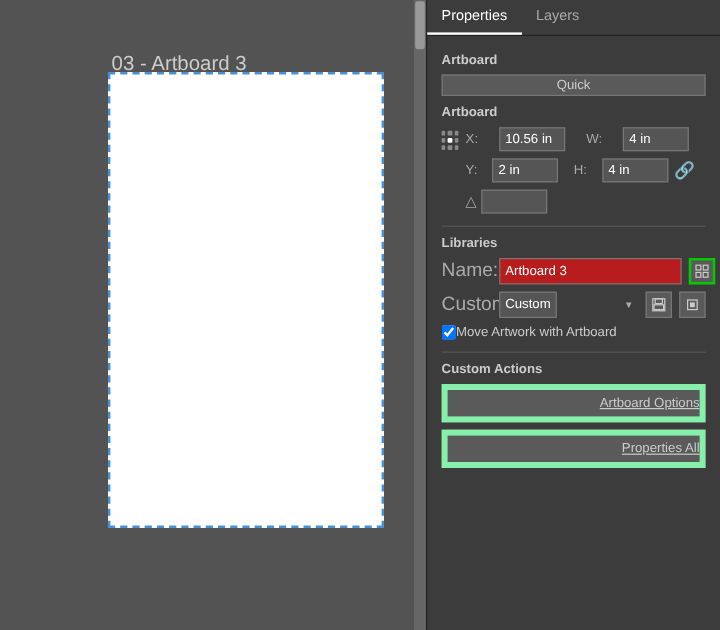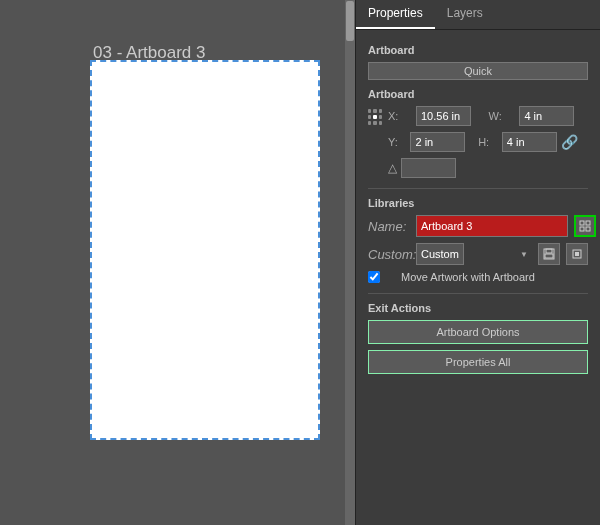--- a/index.html
+++ b/index.html
@@ -217,24 +217,23 @@
     
     .field-row {
       display: flex;
       align-items: center;
       margin-bottom: 6px;
       gap: 6px;
     }
 
     .field-label {
       color: #aaa;
-      font-size: 13px;
+      font-size: 16px;
       width: 42px;
       flex-shrink: 0;
-      font-style: italic;
     }
 
     .field-input {
       background: #b91c1c;
       border: 1px solid #777;
       color: #fff;
       font-size: 11px;
       padding: 2px 4px;
       height: 22px;
       flex: 1;
@@ -283,46 +282,47 @@
       transform: translateY(-50%);
       color: #aaa;
       font-size: 8px;
       pointer-events: none;
     }
 
     
     .checkbox-row {
       display: flex;
       align-items: center;
-      gap: 21px;
+      gap: 0;
       margin-bottom: 10px;
     }
 
     .checkbox-row input[type="checkbox"] {
       width: 12px;
       height: 12px;
       cursor: pointer;
     }
 
     .checkbox-label {
       color: #ccc;
       font-size: 11px;
     }
 
     
     .action-btn {
       width: 100%;
       background: #5a5a5a;
-      border: 1px solid #86efac;
+      border: 5px solid #86efac;
       color: #ccc;
       font-size: 11px;
       padding: 5px 0;
       cursor: pointer;
       margin-bottom: 6px;
-      text-align: center;
+      text-align: right;
+      text-decoration: underline;
     }
   </style>
 </head>
 <body>
 
 <div class="canvas-area">
   <div class="artboard-container">
     <div class="artboard-label">03 - Artboard 3</div>
     <div class="artboard-box"></div>
   </div>
@@ -444,19 +444,19 @@
 
     
     <div class="checkbox-row">
       <input type="checkbox" checked="" style="">
       <span class="checkbox-label">Move Artwork with Artboard</span>
     </div>
 
     <hr class="divider">
 
     
-    <div class="section-label">Exit Actions</div>
+    <div class="section-label">Custom Actions</div>
 
     <button class="action-btn">Artboard Options</button>
     <button class="action-btn">Properties All</button>
 
   </div>
 </div>
 
 </body></html>

